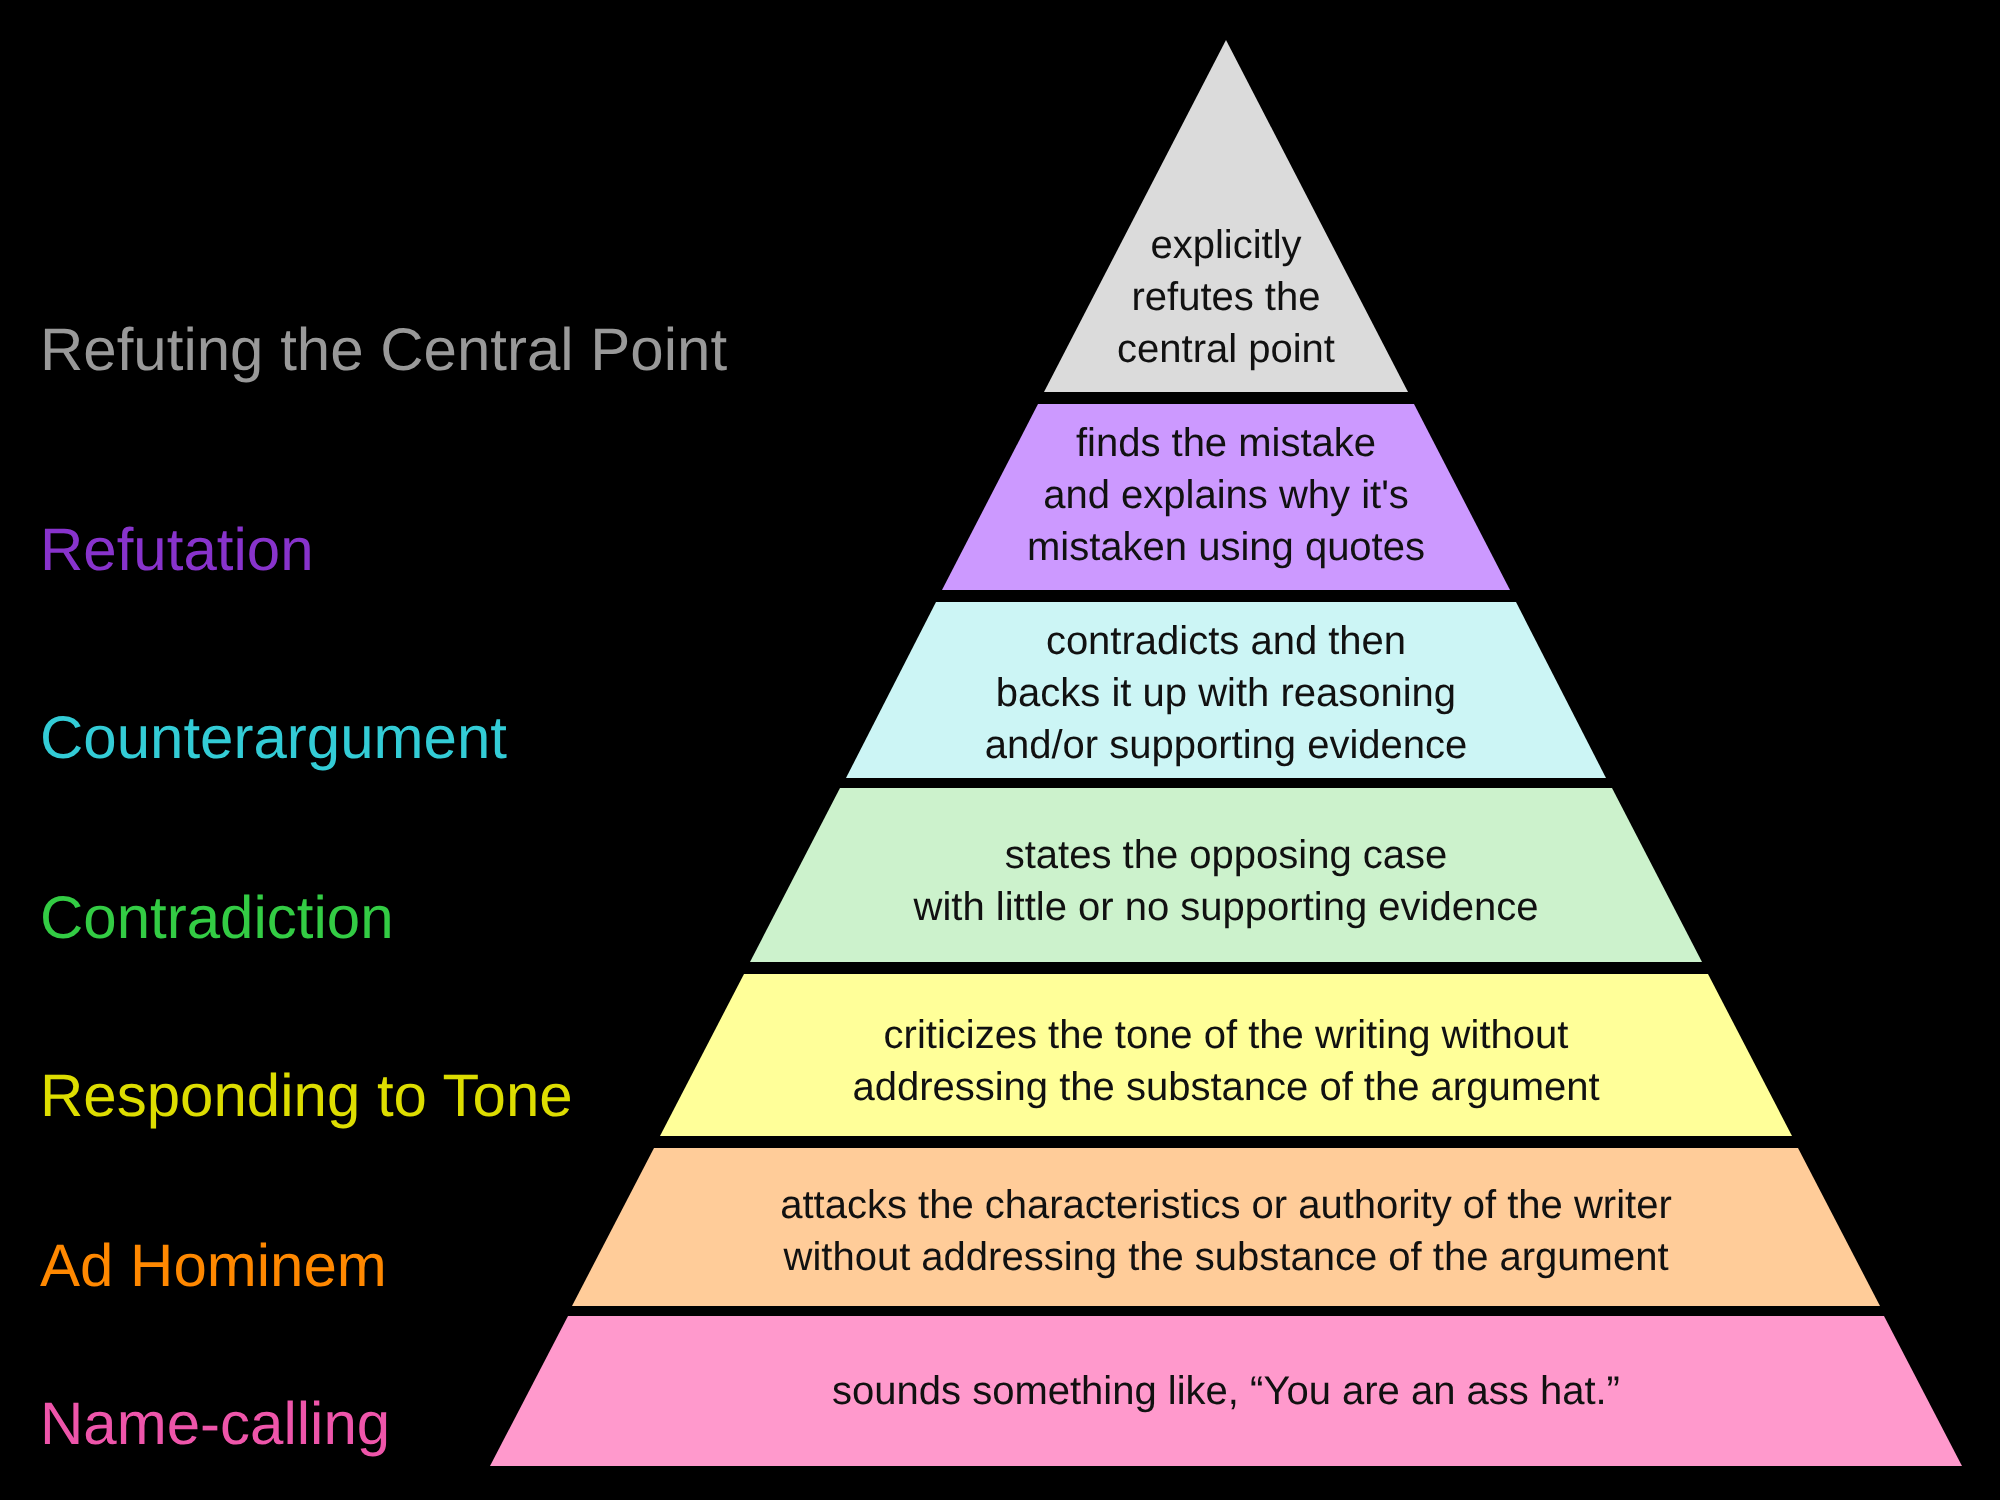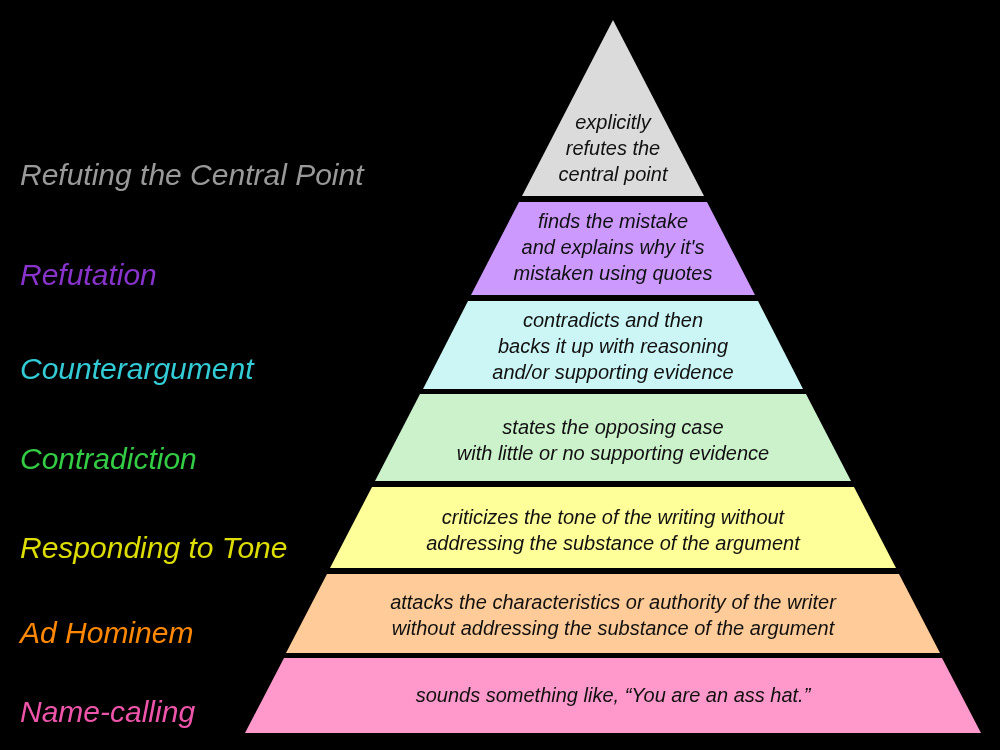--- a/index.html
+++ b/index.html
@@ -9,21 +9,20 @@
     width: 1000px;
     height: 750px;
     overflow: hidden;
     font-family: "Liberation Sans", "DejaVu Sans", sans-serif;
   }
   .stage {
     position: relative;
     width: 1000px;
     height: 596px;
     background: #0ea5e9;
-    font-style: italic;
   }
   svg {
     display: block;
   }
   .band-line {
     fill: #111111;
     font-size: 20px;
     font-family: "Liberation Sans", "DejaVu Sans", sans-serif;
     text-anchor: middle;
   }

